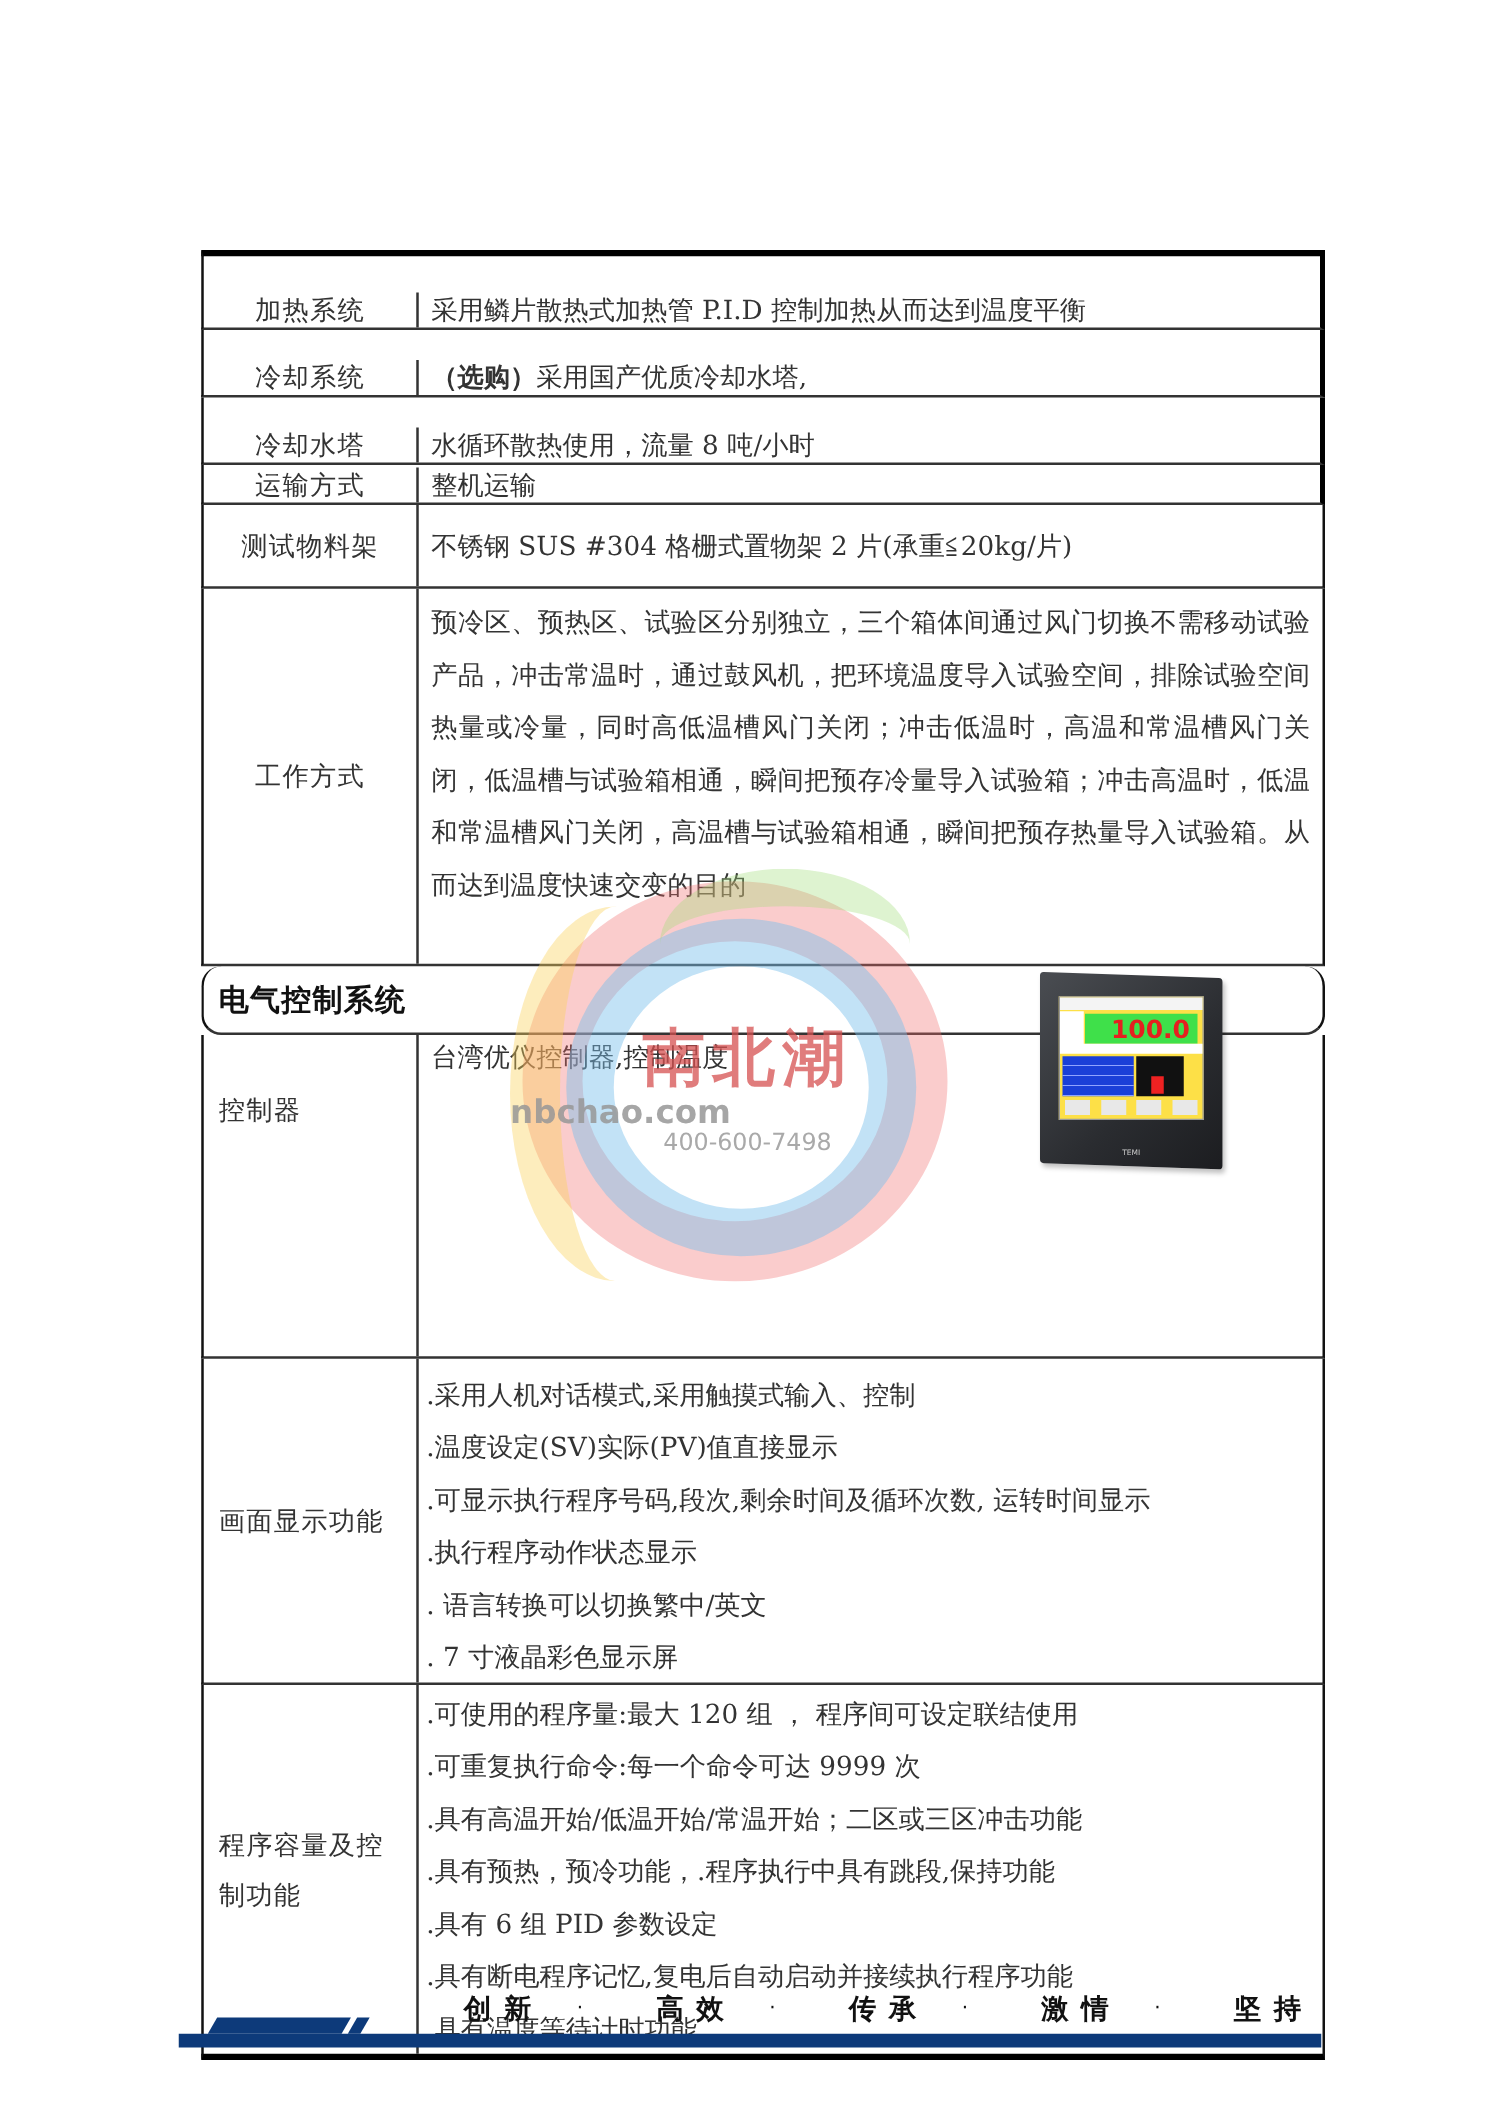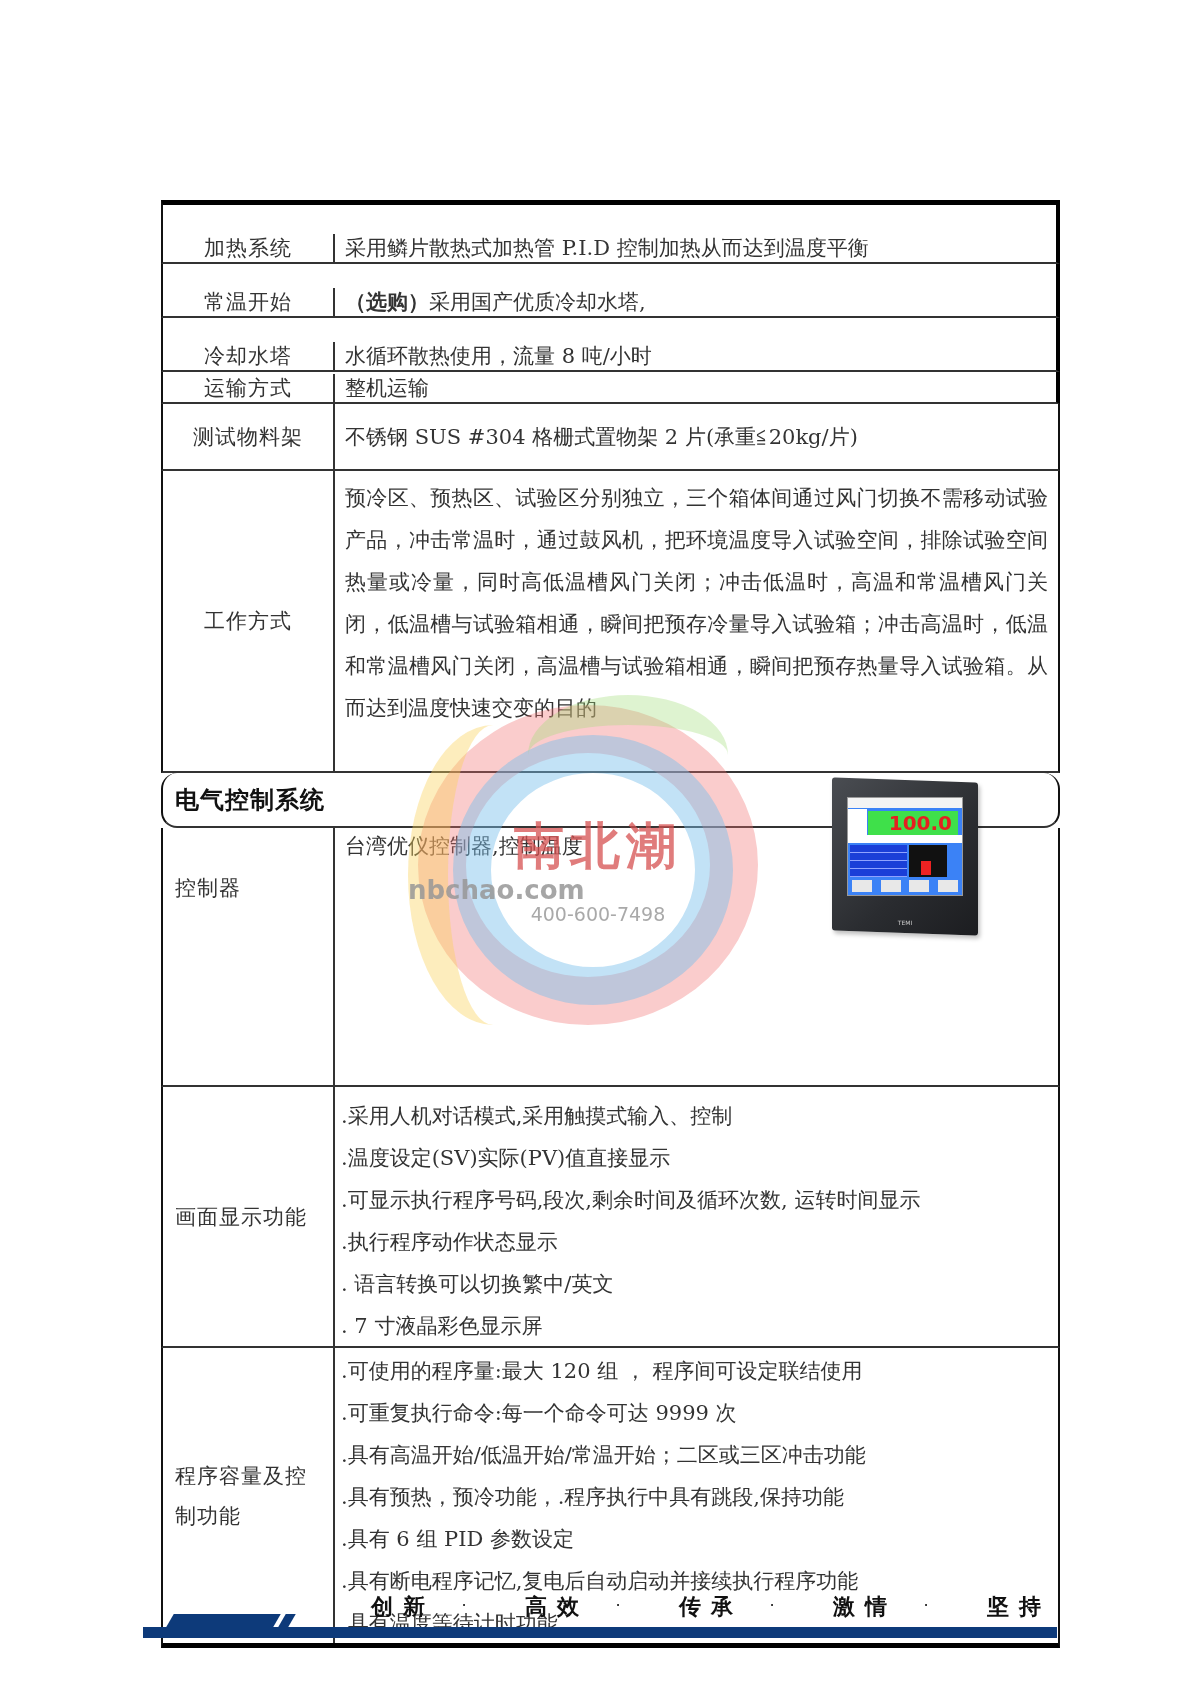--- a/index.html
+++ b/index.html
@@ -34,21 +34,21 @@
               color:rgba(214,80,80,0.75); font-family:"DejaVu Serif",serif; letter-spacing:6px; }
   .wm-text2 { position:absolute; left:0; width:100%; top:180px; text-align:left; font-size:26px; font-weight:bold;
               color:rgba(150,150,150,0.85); font-family:"DejaVu Sans",sans-serif; }
   .wm-text3 { position:absolute; left:0; width:100%; top:208px; text-align:center; font-size:19px;
               color:rgba(160,160,160,0.9); font-family:"DejaVu Sans",sans-serif; }
 
   
   .device { position:absolute; left:832px; top:780px; width:146px; height:153px; z-index:3; }
   .device-frame { position:absolute; inset:0; background:linear-gradient(135deg,#4a4d52,#2a2c30 60%,#1c1d20);
                   border-radius:3px; transform:skewY(2deg); box-shadow:2px 3px 4px rgba(0,0,0,0.25);}
-  .device-screen { position:absolute; left:15px; top:17px; width:114px; height:97px; background:#3b82f6; border:1px solid #999; }
+  .device-screen { position:absolute; left:15px; top:17px; width:114px; height:97px; background:#fde047; border:1px solid #999; }
   .scr-top { position:absolute; left:0; top:0; width:100%; height:10px; background:#f4f4f4; font-size:5px; color:#c33; text-align:center; line-height:10px;}
   .scr-pv { position:absolute; left:20px; top:13px; width:90px; height:24px; background:#3fe04a; color:#e52020;
             font-family:"DejaVu Sans",sans-serif; font-weight:bold; font-size:20px; text-align:right; padding-right:6px; box-sizing:border-box; line-height:24px;}
   .scr-left { position:absolute; left:0; top:11px; width:19px; height:33px; background:#fff; }
   .scr-info { position:absolute; left:0; top:37px; width:114px; height:8px; background:#fff; }
   .scr-table { position:absolute; left:2px; top:47px; width:57px; height:32px; background:#1a3fd8;
                background-image:repeating-linear-gradient(0deg,#8fa3ff 0 1px,transparent 1px 8px); }
   .scr-chart { position:absolute; left:61px; top:47px; width:38px; height:32px; background:#111; }
   .scr-chart .bar { position:absolute; left:12px; top:16px; width:10px; height:14px; background:#e22; }
   .scr-btns { position:absolute; left:0; top:82px; width:114px; height:14px; display:flex; justify-content:space-around; }
@@ -69,21 +69,21 @@
 <body>
 
 <div class="tbl">
 
   <div class="row first thick-right" style="height:64px">
     <div class="label">加热系统</div>
     <div class="value">采用鳞片散热式加热管 P.I.D 控制加热从而达到温度平衡</div>
   </div>
 
   <div class="row thick-right" style="height:54px">
-    <div class="label">常温开始</div>
+    <div class="label">冷却系统</div>
     <div class="value">
       <span class="bold">（选购）</span>
       <span>采用国产优质冷却水塔,</span>
     </div>
   </div>
 
   <div class="row thick-right" style="height:54px">
     <div class="label">冷却水塔</div>
     <div class="value">水循环散热使用，流量 8 吨/小时</div>
   </div>

